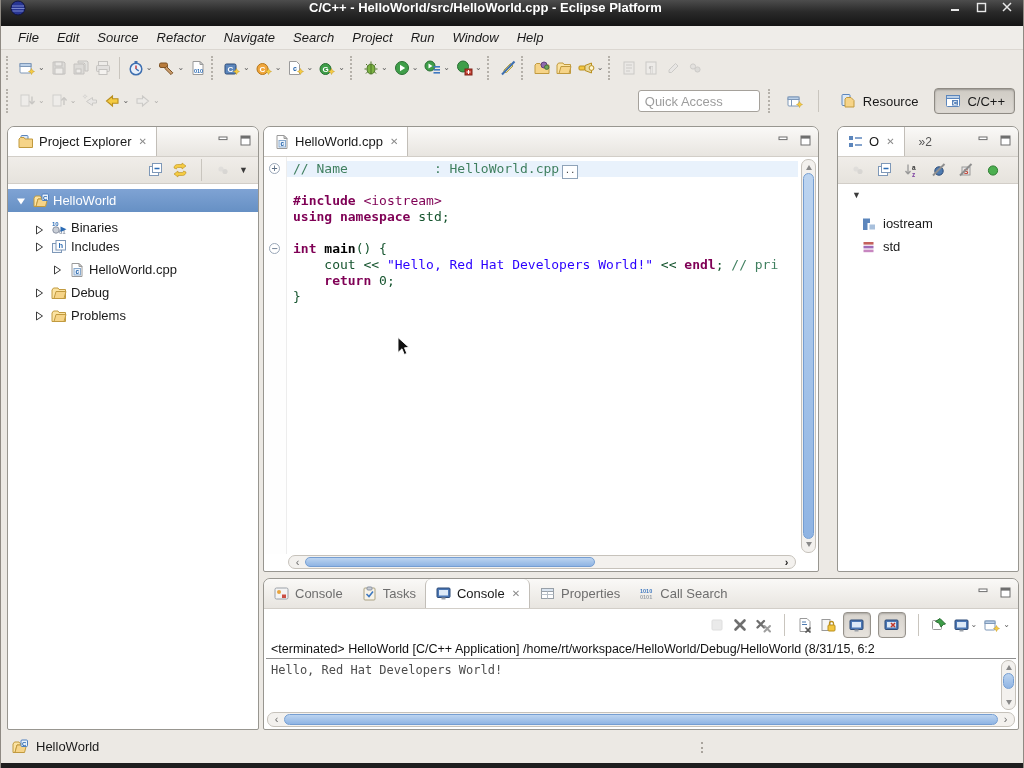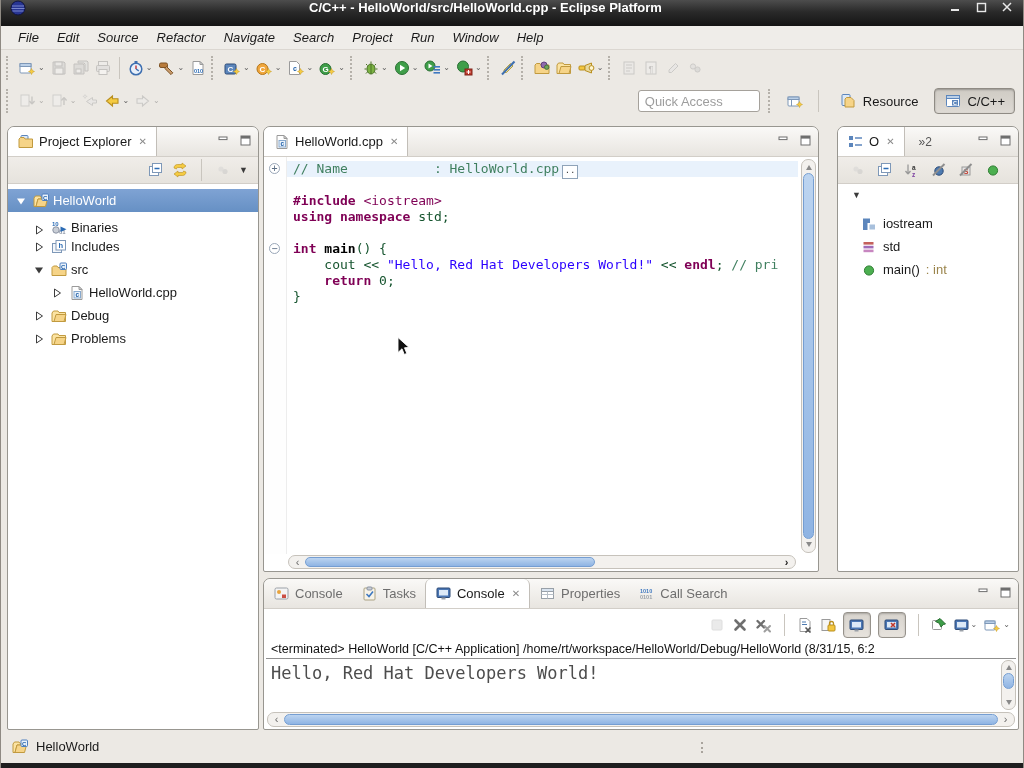--- a/index.html
+++ b/index.html
@@ -69,21 +69,21 @@
   .sb{position:absolute;background:#F3F1EE;border:1px solid #C6C2BB;border-radius:7px;box-sizing:border-box;}
   .sb-thumb{position:absolute;background:linear-gradient(#BCD4F0,#8FB4E3);border:1px solid #759ED2;border-radius:6px;}
   .sb-h .sb-thumb{top:1px;bottom:1px;}
   .sb-v .sb-thumb{left:1px;right:1px;}
   .sb-arr{position:absolute;color:#6b6b6b;font-size:11px;line-height:11px;text-align:center;width:13px;}
   .sb-tri{position:absolute;width:0;height:0;}
   
   #console-title{position:absolute;left:2px;right:2px;top:61px;height:19px;padding:2px 4px 0 5px;
                  font-size:12.5px;color:#111;white-space:nowrap;overflow:hidden;border-bottom:1px solid #8F8F8F;box-sizing:border-box;background:#fff;}
   #console-out{position:absolute;left:2px;right:20px;top:81px;bottom:19px;padding:3px 0 0 5px;
-               font-family:"DejaVu Sans Mono",monospace;font-size:17px;color:#4d4d4d;white-space:pre;overflow:hidden;}
+               font-family:"DejaVu Sans Mono",monospace;font-size:12px;color:#4d4d4d;white-space:pre;overflow:hidden;}
   .ctoolbar{position:absolute;right:8px;top:32px;height:28px;display:flex;align-items:center;gap:7px;}
   .tgl{width:26px;height:24px;border:1px solid #96928B;border-radius:4px;background:linear-gradient(#D7D3CD,#E7E3DD);
        box-shadow:inset 0 1px 2px rgba(0,0,0,.22);display:flex;align-items:center;justify-content:center;}
   
   .outline-row{height:23px;display:flex;align-items:center;gap:6px;padding-left:22px;}
   .outline-type{color:#9B854C;}
   .stack-badge{color:#555;font-size:12px;align-self:center;margin-left:14px;}
   
   #statusbar{position:absolute;left:0;top:730px;width:100%;height:33px;background:#ECE9E4;display:flex;align-items:center;gap:8px;padding-left:10px;box-sizing:border-box;}
   #bottom-edge{position:absolute;left:0;bottom:0;width:100%;height:5px;background:#1E1E1E;}
@@ -471,35 +471,20 @@
           </span>
           <span class="ic">
             <svg width="16" height="16">
               <rect x="1.5" y="4.5" width="9" height="9" fill="#F4F7FB" stroke="#7E98B8"></rect>
               <rect x="5" y="1.5" width="9.5" height="9.5" fill="#fff" stroke="#7E98B8"></rect>
               <text x="9.7" y="9" font-size="7.5" font-weight="bold" fill="#2B6BB4" text-anchor="middle">h</text>
             </svg>
           </span>
           <span class="tree-label">Includes</span>
         </div>
-        <div class="tree-row" style="padding-left: 24px;">
-          <span class="tree-arrow">
-            <svg width="10" height="10">
-              <path d="M1 2.5h8L5 8.5z" fill="#3c3c3c"></path>
-            </svg>
-          </span>
-          <span class="ic">
-            <svg width="16" height="16">
-              <path d="M1 13.5V5.5l1.5-1.5H6l1 1.5h8v8z" fill="#F6D488" stroke="#C19A3F"></path>
-              <rect x="9" y="1" width="6.5" height="6.5" rx="1" fill="#EAF2FB" stroke="#4E7FBF"></rect>
-              <text x="12.2" y="6.6" font-size="6" font-weight="bold" fill="#1E5FA8" text-anchor="middle">C</text>
-            </svg>
-          </span>
-          <span class="tree-label">src</span>
-        </div>
         <div class="tree-row" style="padding-left: 42px;">
           <span class="tree-arrow">
             <svg width="10" height="10">
               <path d="M2.5 1v8L8.5 5z" fill="#fff" stroke="#3c3c3c"></path>
             </svg>
           </span>
           <span class="ic">
             <svg width="16" height="16">
               <path d="M3 1.5h7l3 3v10H3z" fill="#fff" stroke="#9A9A9A"></path>
               <path d="M10 1.5l3 3h-3z" fill="#DDD" stroke="#9A9A9A"></path>
@@ -672,29 +657,20 @@
         <div class="outline-row">
           <span class="ic">
             <svg width="16" height="16">
               <rect x="2.5" y="3" width="10" height="2.6" fill="#C4615C"></rect>
               <rect x="2.5" y="6.8" width="10" height="2.6" fill="#A06CB8"></rect>
               <rect x="2.5" y="10.6" width="10" height="2.6" fill="#C786C0"></rect>
             </svg>
           </span>
           <span>std</span>
         </div>
-        <div class="outline-row">
-          <span class="ic">
-            <svg width="16" height="16">
-              <circle cx="8" cy="8.5" r="4.6" fill="#4CAF50" stroke="#2E7D32"></circle>
-            </svg>
-          </span>
-          <span>main()</span>
-          <span class="outline-type"> : int</span>
-        </div>
       </div>
   </div>
 
   <div class="panel" style="left:262px;top:578px;width:756px;height:152px;">
     <div class="phead" id="console-tabs">
       <div class="ptab inactive">
           <span class="ic">
             <svg width="15" height="15">
               <rect x="1" y="2" width="13" height="11" rx="1.5" fill="#F4F4F4" stroke="#9AA0A8"></rect>
               <circle cx="5" cy="6" r="2" fill="#E8A33D"></circle>

